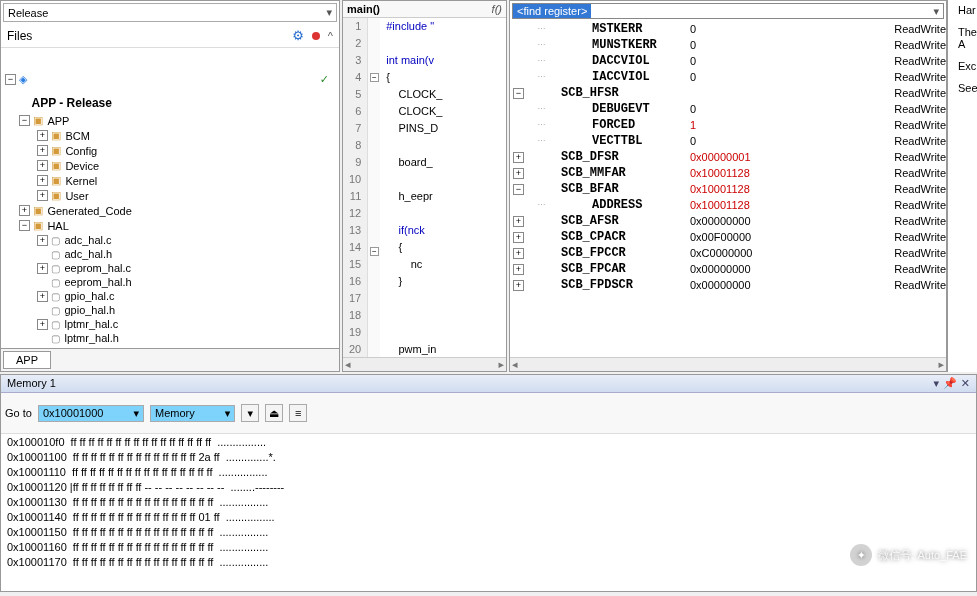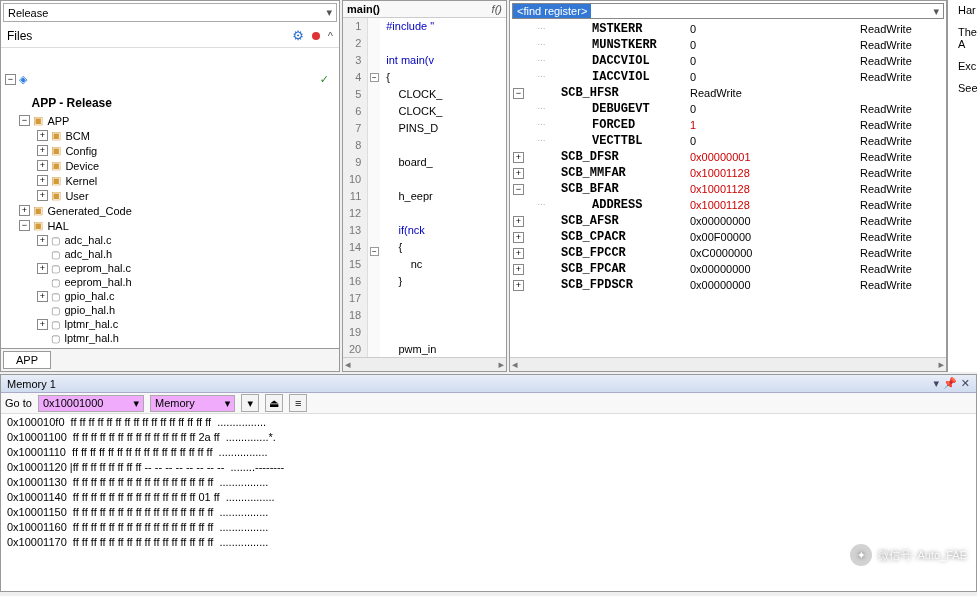--- a/index.html
+++ b/index.html
@@ -50,37 +50,37 @@
   .find-sel { background: #3478d6; color: #fff; padding: 1px 4px; }
   .find-box .arrow { margin-left: auto; padding: 0 4px; color: #555; }
   .reg-head { display: flex; border-bottom: 1px solid #ccc; background: #fafafa; padding: 2px 0; }
   .reg-head .col1 { width: 180px; padding-left: 4px; }
   .reg-head .col2 { width: 170px; }
   .reg-head .col3 { flex: 1; }
   .reg-list { flex: 1; overflow: hidden; }
   .reg-row { display: flex; height: 16px; line-height: 16px; font-family: Tahoma, monospace; }
   .reg-row .c1 { width: 180px; display: flex; align-items: center; }
   .reg-row .c2 { width: 170px; }
-  .reg-row .c3 { flex: 1; }
+  .reg-row .c3 { flex: 1; text-align: right; }
   .reg-row .exp { width: 11px; height: 11px; border: 1px solid #888; display: inline-flex; align-items: center; justify-content: center; font-size: 9px; margin: 0 3px; background: #fff; }
   .reg-row .noexp { width: 34px; text-align: center; color: #aaa; font-size: 8px; letter-spacing: -1px; }
   .reg-name { font-family: "Courier New", monospace; font-weight: bold; font-size: 12px; padding-left: 34px; }
   .red { color: #c00; }
   
   
   .far-right { width: 30px; border-left: 1px solid #999; padding: 4px 2px; background: #fff; font-size: 11px; }
   .far-right div { margin-bottom: 10px; padding-left: 8px; }
   
   
   .mem-panel { border: 1px solid #999; background: #fff; margin-top: 2px; height: 218px; display: flex; flex-direction: column; }
-  .mem-title { background: linear-gradient(#e8eef8, #d0dcf0); padding: 2px 6px; display: flex; justify-content: space-between; align-items: center; font-size: 11px; border-bottom: 1px solid #aac; }
+  .mem-title { background: linear-gradient(#e8eef8, #d0dcf0); padding: 2px 6px; display: flex; justify-content: space-between; align-items: flex-start; font-size: 11px; border-bottom: 1px solid #aac; }
   .mem-title .ctrls { display: flex; gap: 4px; color: #446; }
-  .mem-toolbar { display: flex; align-items: center; gap: 6px; padding: 1px 4px; border-bottom: 1px solid #ddd; background: #f8f8f8; }
+  .mem-toolbar { display: flex; align-items: center; gap: 6px; padding: 11px 4px; border-bottom: 1px solid #ddd; background: #f8f8f8; }
   .mem-toolbar .lbl { }
-  .mem-combo { border: 1px solid #aaa; background: #f0abfc; padding: 1px 4px; display: flex; align-items: center; gap: 30px; }
+  .mem-combo { border: 1px solid #aaa; background: #7dd3fc; padding: 1px 4px; display: flex; align-items: center; gap: 30px; }
   .mem-btn { border: 1px solid #aaa; width: 18px; height: 18px; background: #f4f4f4; display: flex; align-items: center; justify-content: center; }
   .mem-dump { flex: 1; font-family: "Courier New", monospace; font-size: 12px; padding: 2px 6px; overflow: hidden; white-space: pre; }
   .mem-dump .row { height: 15px; }
   
   .watermark { position: absolute; right: 10px; bottom: 30px; color: rgba(255,255,255,0.85); font-size: 18px; text-shadow: 0 0 4px rgba(0,0,0,0.6); display: flex; align-items: center; gap: 6px; pointer-events: none; }
   .wm-ic { width: 22px; height: 22px; border-radius: 50%; background: rgba(180,180,180,0.6); display: flex; align-items: center; justify-content: center; color: #fff; }
 </style>
 </head>
 <body>
 

